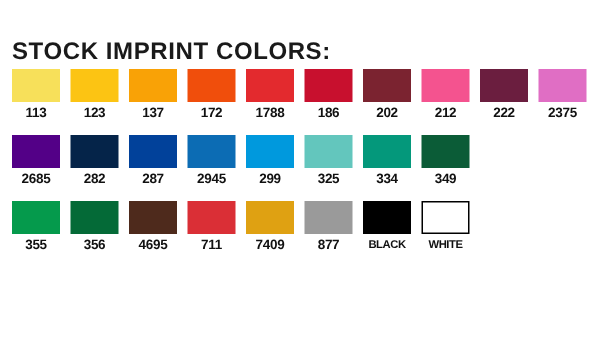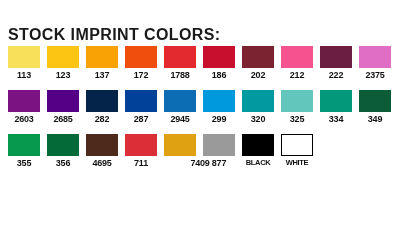--- a/index.html
+++ b/index.html
@@ -117,46 +117,38 @@
           <span class="swatch-chip" style="background: rgb(107, 30, 63);"></span>
           <span class="swatch-label" style="color: rgb(17, 17, 17);">222</span>
         </div>
         <div class="swatch-cell">
           <span class="swatch-chip" style="background: rgb(224, 110, 196);"></span>
           <span class="swatch-label" style="color: rgb(17, 17, 17);">2375</span>
         </div>
       </div>
     <div class="swatch-row" id="row-1">
         <div class="swatch-cell">
-          <span class="swatch-chip" style="background: rgb(123, 19, 130);"></span>
-          <span class="swatch-label" style="color: rgb(17, 17, 17);">2603</span>
-        </div>
-        <div class="swatch-cell">
           <span class="swatch-chip" style="background: rgb(83, 0, 135);"></span>
           <span class="swatch-label" style="color: rgb(17, 17, 17);">2685</span>
         </div>
         <div class="swatch-cell">
           <span class="swatch-chip" style="background: rgb(5, 36, 73);"></span>
           <span class="swatch-label" style="color: rgb(17, 17, 17);">282</span>
         </div>
         <div class="swatch-cell">
           <span class="swatch-chip" style="background: rgb(1, 65, 154);"></span>
           <span class="swatch-label" style="color: rgb(17, 17, 17);">287</span>
         </div>
         <div class="swatch-cell">
           <span class="swatch-chip" style="background: rgb(12, 108, 180);"></span>
           <span class="swatch-label" style="color: rgb(17, 17, 17);">2945</span>
         </div>
         <div class="swatch-cell">
           <span class="swatch-chip" style="background: rgb(0, 153, 221);"></span>
           <span class="swatch-label" style="color: rgb(17, 17, 17);">299</span>
-        </div>
-        <div class="swatch-cell">
-          <span class="swatch-chip" style="background: rgb(2, 154, 161);"></span>
-          <span class="swatch-label" style="color: rgb(17, 17, 17);">320</span>
         </div>
         <div class="swatch-cell">
           <span class="swatch-chip" style="background: rgb(99, 198, 189);"></span>
           <span class="swatch-label" style="color: rgb(17, 17, 17);">325</span>
         </div>
         <div class="swatch-cell">
           <span class="swatch-chip" style="background: rgb(4, 152, 123);"></span>
           <span class="swatch-label" style="color: rgb(17, 17, 17);">334</span>
         </div>
         <div class="swatch-cell">
@@ -176,21 +168,21 @@
         <div class="swatch-cell">
           <span class="swatch-chip" style="background: rgb(78, 42, 28);"></span>
           <span class="swatch-label" style="color: rgb(17, 17, 17);">4695</span>
         </div>
         <div class="swatch-cell">
           <span class="swatch-chip" style="background: rgb(218, 47, 54);"></span>
           <span class="swatch-label" style="color: rgb(17, 17, 17);">711</span>
         </div>
         <div class="swatch-cell">
           <span class="swatch-chip" style="background: rgb(223, 161, 18);"></span>
-          <span class="swatch-label" style="color: rgb(17, 17, 17); margin-left: 20px;">7409</span>
+          <span class="swatch-label" style="color: rgb(17, 17, 17);">7409</span>
         </div>
         <div class="swatch-cell">
           <span class="swatch-chip" style="background: rgb(154, 154, 154);"></span>
           <span class="swatch-label" style="color: rgb(17, 17, 17);">877</span>
         </div>
         <div class="swatch-cell">
           <span class="swatch-chip" style="background: rgb(0, 0, 0);"></span>
           <span class="swatch-label word" style="color: rgb(17, 17, 17);">BLACK</span>
         </div>
         <div class="swatch-cell">

